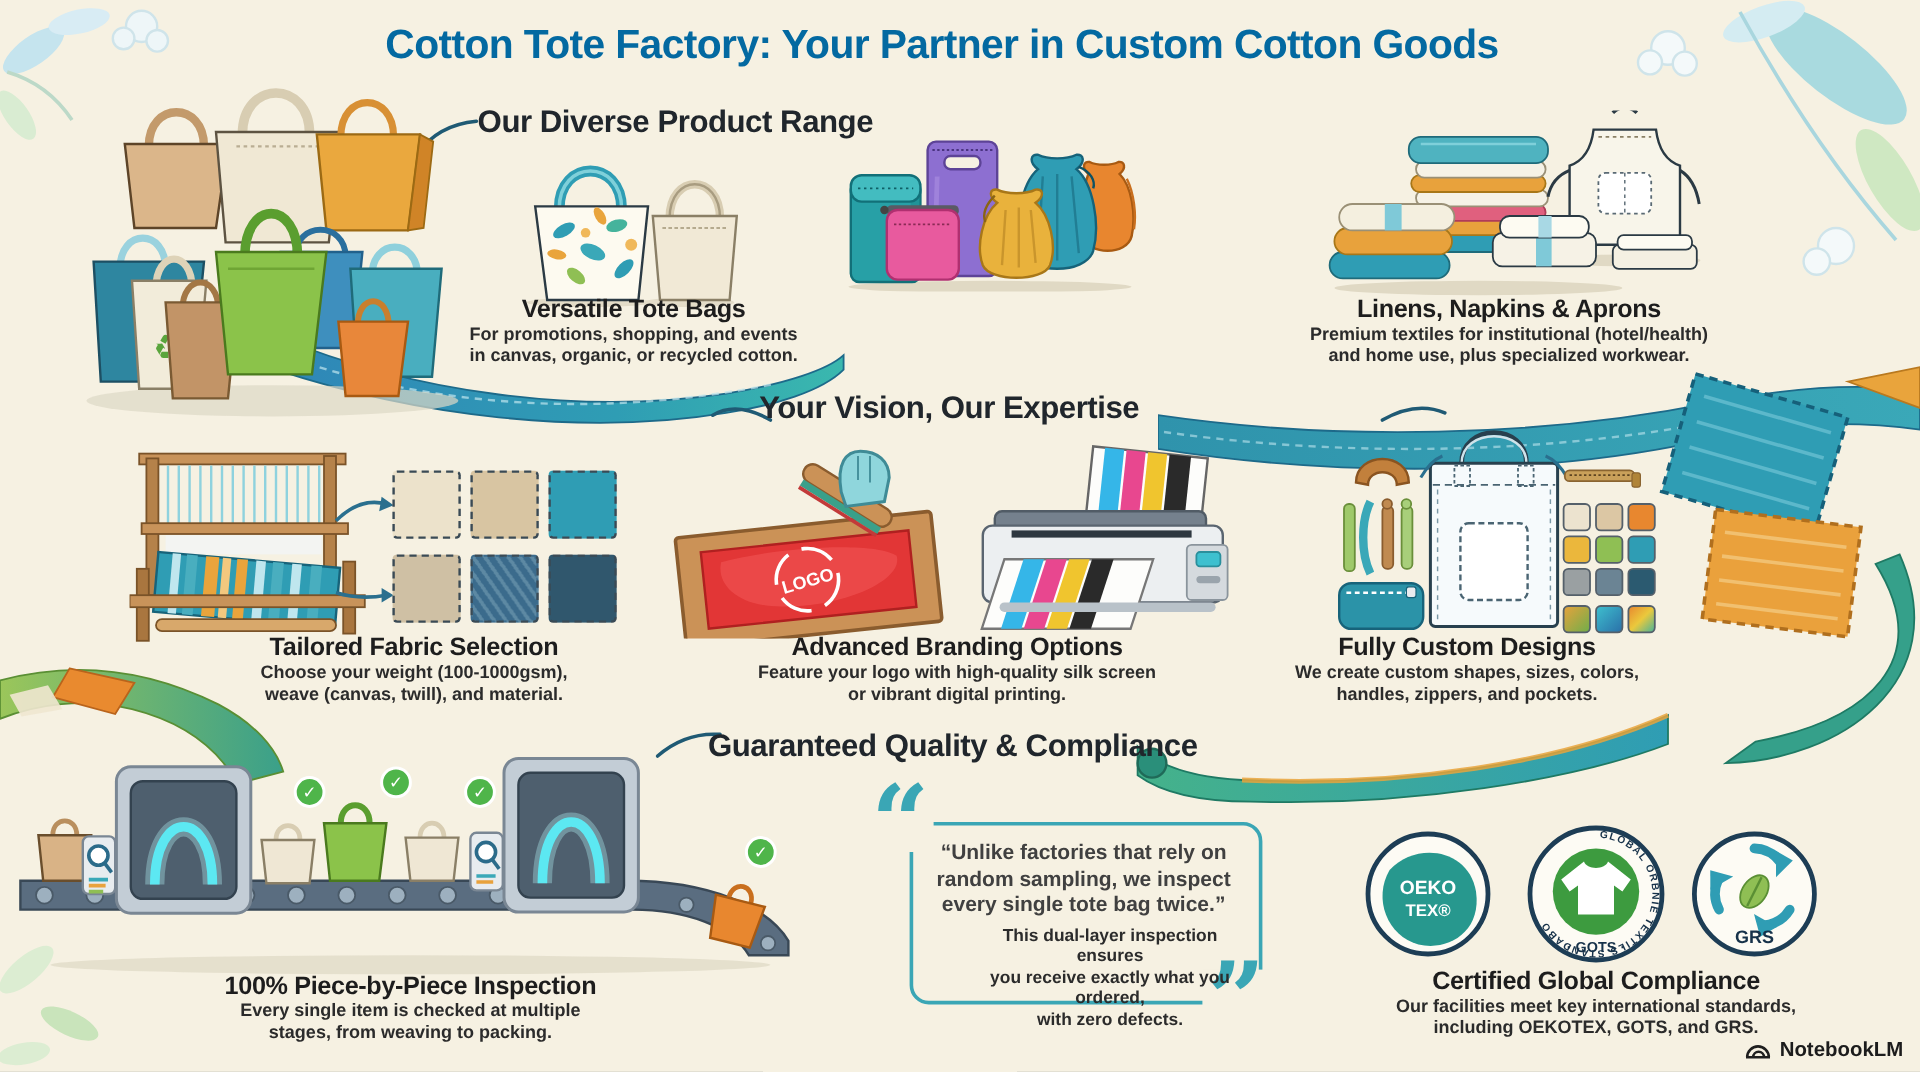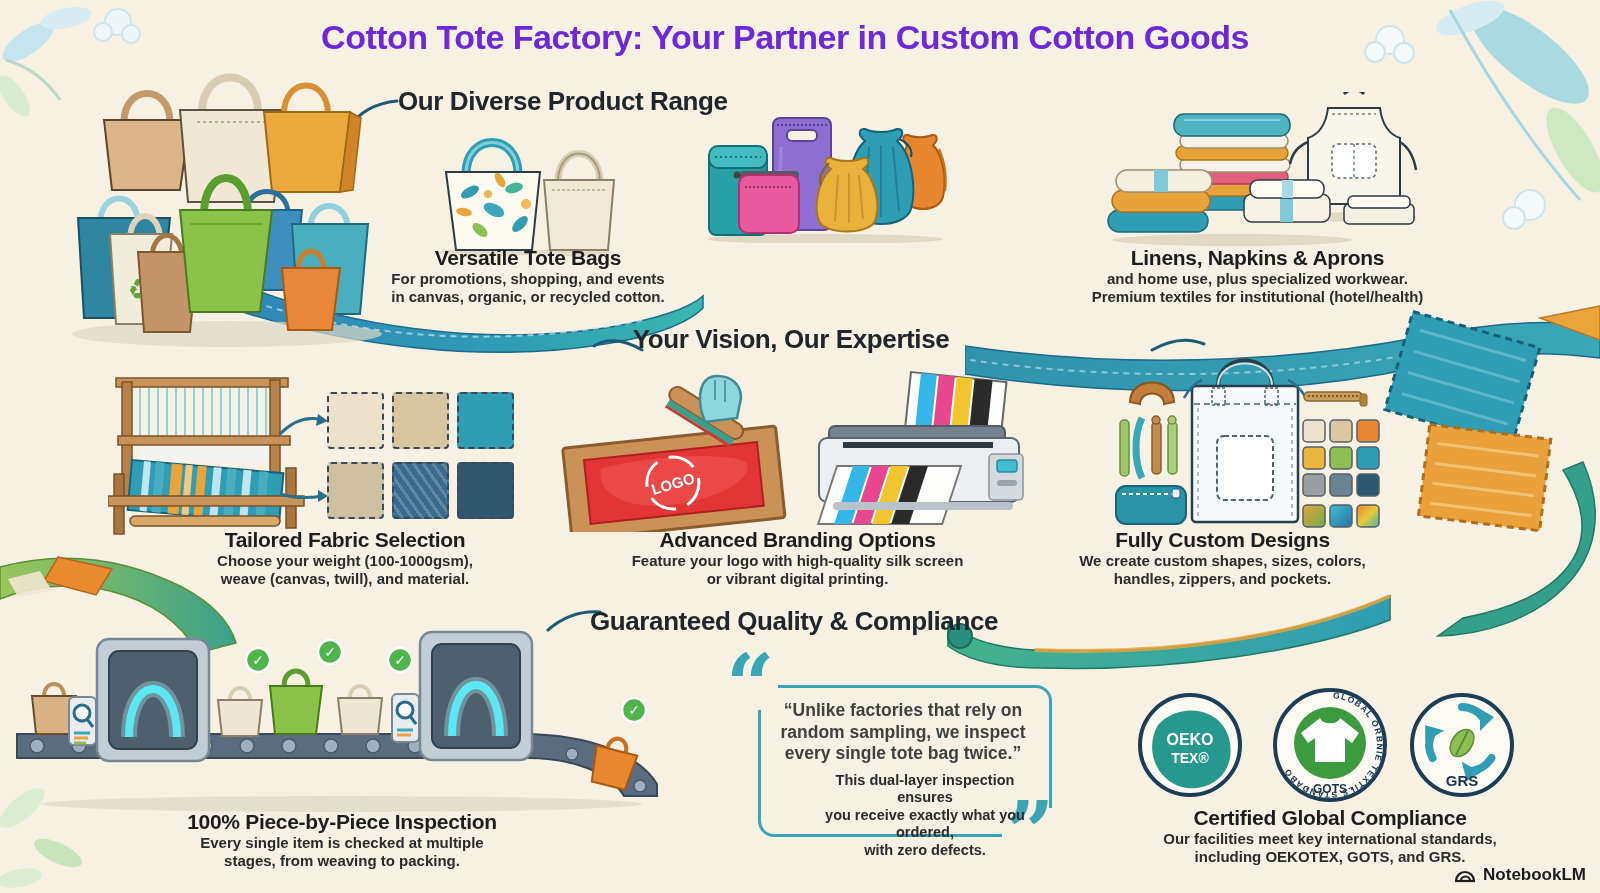--- a/index.html
+++ b/index.html
@@ -1,20 +1,20 @@
 <!DOCTYPE html>
 <html><head>
 <meta charset="utf-8">
 <style>
   html,body{margin:0;padding:0;background:#d8d4c8;}
   .canvas{position:relative;width:1600px;height:893px;background:#f6f1e2;overflow:hidden;
           font-family:"Liberation Sans","DejaVu Sans",sans-serif;color:#222;}
   .abs{position:absolute;}
   .page-title{left:0;top:18px;width:1570px;text-align:center;font-size:34px;font-weight:800;
-              color:#6d28d9;letter-spacing:-0.5px;}
+              color:#0369a1;letter-spacing:-0.5px;}
   .sec-head{font-size:26px;font-weight:800;color:#20262c;letter-spacing:-0.4px;}
   .t-center{text-align:center;}
   .item-title{font-size:21px;font-weight:800;color:#1d1d1d;letter-spacing:-0.3px;line-height:1.15;}
   .item-sub{font-size:15px;font-weight:700;color:#2b2b2b;line-height:1.18;}
   .swatch-grid{display:grid;grid-template-columns:repeat(3,57px);column-gap:8px;row-gap:13px;}
   .swatch{width:57px;height:57px;border:2px dashed #3a4a55;border-radius:4px;box-sizing:border-box;}
   .sw-herring{background:repeating-linear-gradient(55deg,#3b6b8c 0 5px,#5d89a3 5px 8px);}
   .quote-box{left:758px;top:685px;width:288px;height:146px;border:3.5px solid #3aa6b5;border-radius:16px;}
   .quote-mark{font-family:"DejaVu Serif",serif;font-size:84px;font-weight:700;color:#3aa6b5;
               line-height:0.6;background:#f6f1e2;padding:0 4px;}
@@ -279,22 +279,22 @@
     </g>
   </svg>
 
   <div class="abs t-center" style="left:368px;top:246px;width:320px">
     <div class="item-title">Versatile Tote Bags</div>
     <div class="item-sub">For promotions, shopping, and events</div>
     <div class="item-sub">in canvas, organic, or recycled cotton.</div>
   </div>
   <div class="abs t-center" style="left:1075px;top:246px;width:365px">
     <div class="item-title">Linens, Napkins &amp; Aprons</div>
+    <div class="item-sub">Premium textiles for institutional (hotel/health)</div>
     <div class="item-sub">and home use, plus specialized workwear.</div>
-    <div class="item-sub">Premium textiles for institutional (hotel/health)</div>
   </div>
 
   <svg class="abs" style="left:108px;top:376px" width="205" height="162" viewBox="0 0 205 162">
     <rect x="8" y="2" width="172" height="9" fill="#c8935a" stroke="#7a5328" stroke-width="1.5"></rect>
     <rect x="14" y="6" width="10" height="114" fill="#b5824a" stroke="#7a5328" stroke-width="1.5"></rect>
     <rect x="162" y="4" width="10" height="108" fill="#b5824a" stroke="#7a5328" stroke-width="1.5"></rect>
     <g stroke="#8fd2de" stroke-width="2">
       <path d="M32,12 L32,66 M41,12 L41,66 M50,12 L50,66 M59,12 L59,66 M68,12 L68,66 M77,12 L77,66 M86,12 L86,66 M95,12 L95,66 M104,12 L104,66 M113,12 L113,66 M122,12 L122,66 M131,12 L131,66 M140,12 L140,66 M149,12 L149,66 M158,12 L158,66"></path>
     </g>
     <rect x="10" y="60" width="172" height="9" fill="#c8935a" stroke="#7a5328" stroke-width="1.5"></rect>

